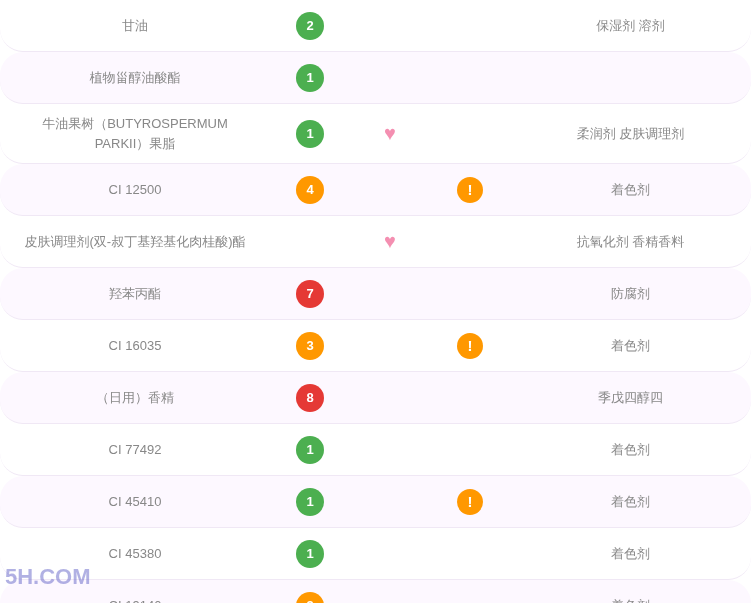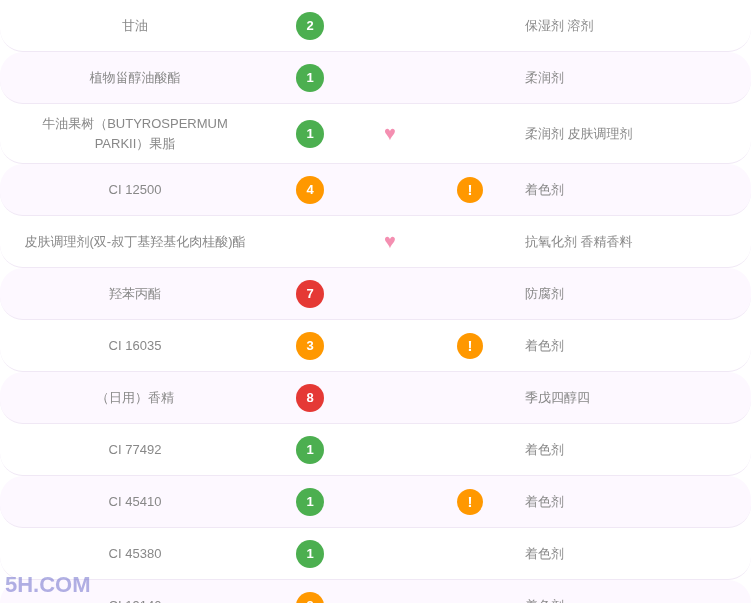--- a/index.html
+++ b/index.html
@@ -48,21 +48,21 @@
     }
     .col-warning {
       width: 80px;
       display: flex;
       align-items: center;
       justify-content: center;
     }
     .col-function {
       flex: 1;
       padding: 10px 15px;
-      text-align: left;
+      text-align: center;
       color: #888;
       font-size: 13px;
     }
     .badge {
       width: 28px;
       height: 28px;
       border-radius: 50%;
       display: flex;
       align-items: center;
       justify-content: center;
@@ -84,21 +84,21 @@
       background: #ff9800;
       display: flex;
       align-items: center;
       justify-content: center;
       color: #fff;
       font-size: 15px;
       font-weight: bold;
     }
     .watermark {
       position: fixed;
-      bottom: 5px;
+      bottom: 13px;
       left: 5px;
       font-size: 22px;
       font-weight: bold;
       color: rgba(100,100,200,0.5);
       z-index: 999;
     }
   </style>
 </head>
 <body>
 
@@ -112,21 +112,20 @@
       <div class="col-warning"></div>
       <div class="col-function">保湿剂 溶剂</div>
     </div>
     <div class="table-row">
       <div class="col-name">植物甾醇油酸酯</div>
       <div class="col-score">
         <div class="badge badge-green">1</div>
       </div>
       <div class="col-heart"></div>
       <div class="col-warning"></div>
-      <div class="col-function">柔润剂</div>
     </div>
     <div class="table-row">
       <div class="col-name">牛油果树（BUTYROSPERMUM PARKII）果脂</div>
       <div class="col-score">
         <div class="badge badge-green">1</div>
       </div>
       <div class="col-heart">
         <span class="heart-icon">♥</span>
       </div>
       <div class="col-warning"></div>

